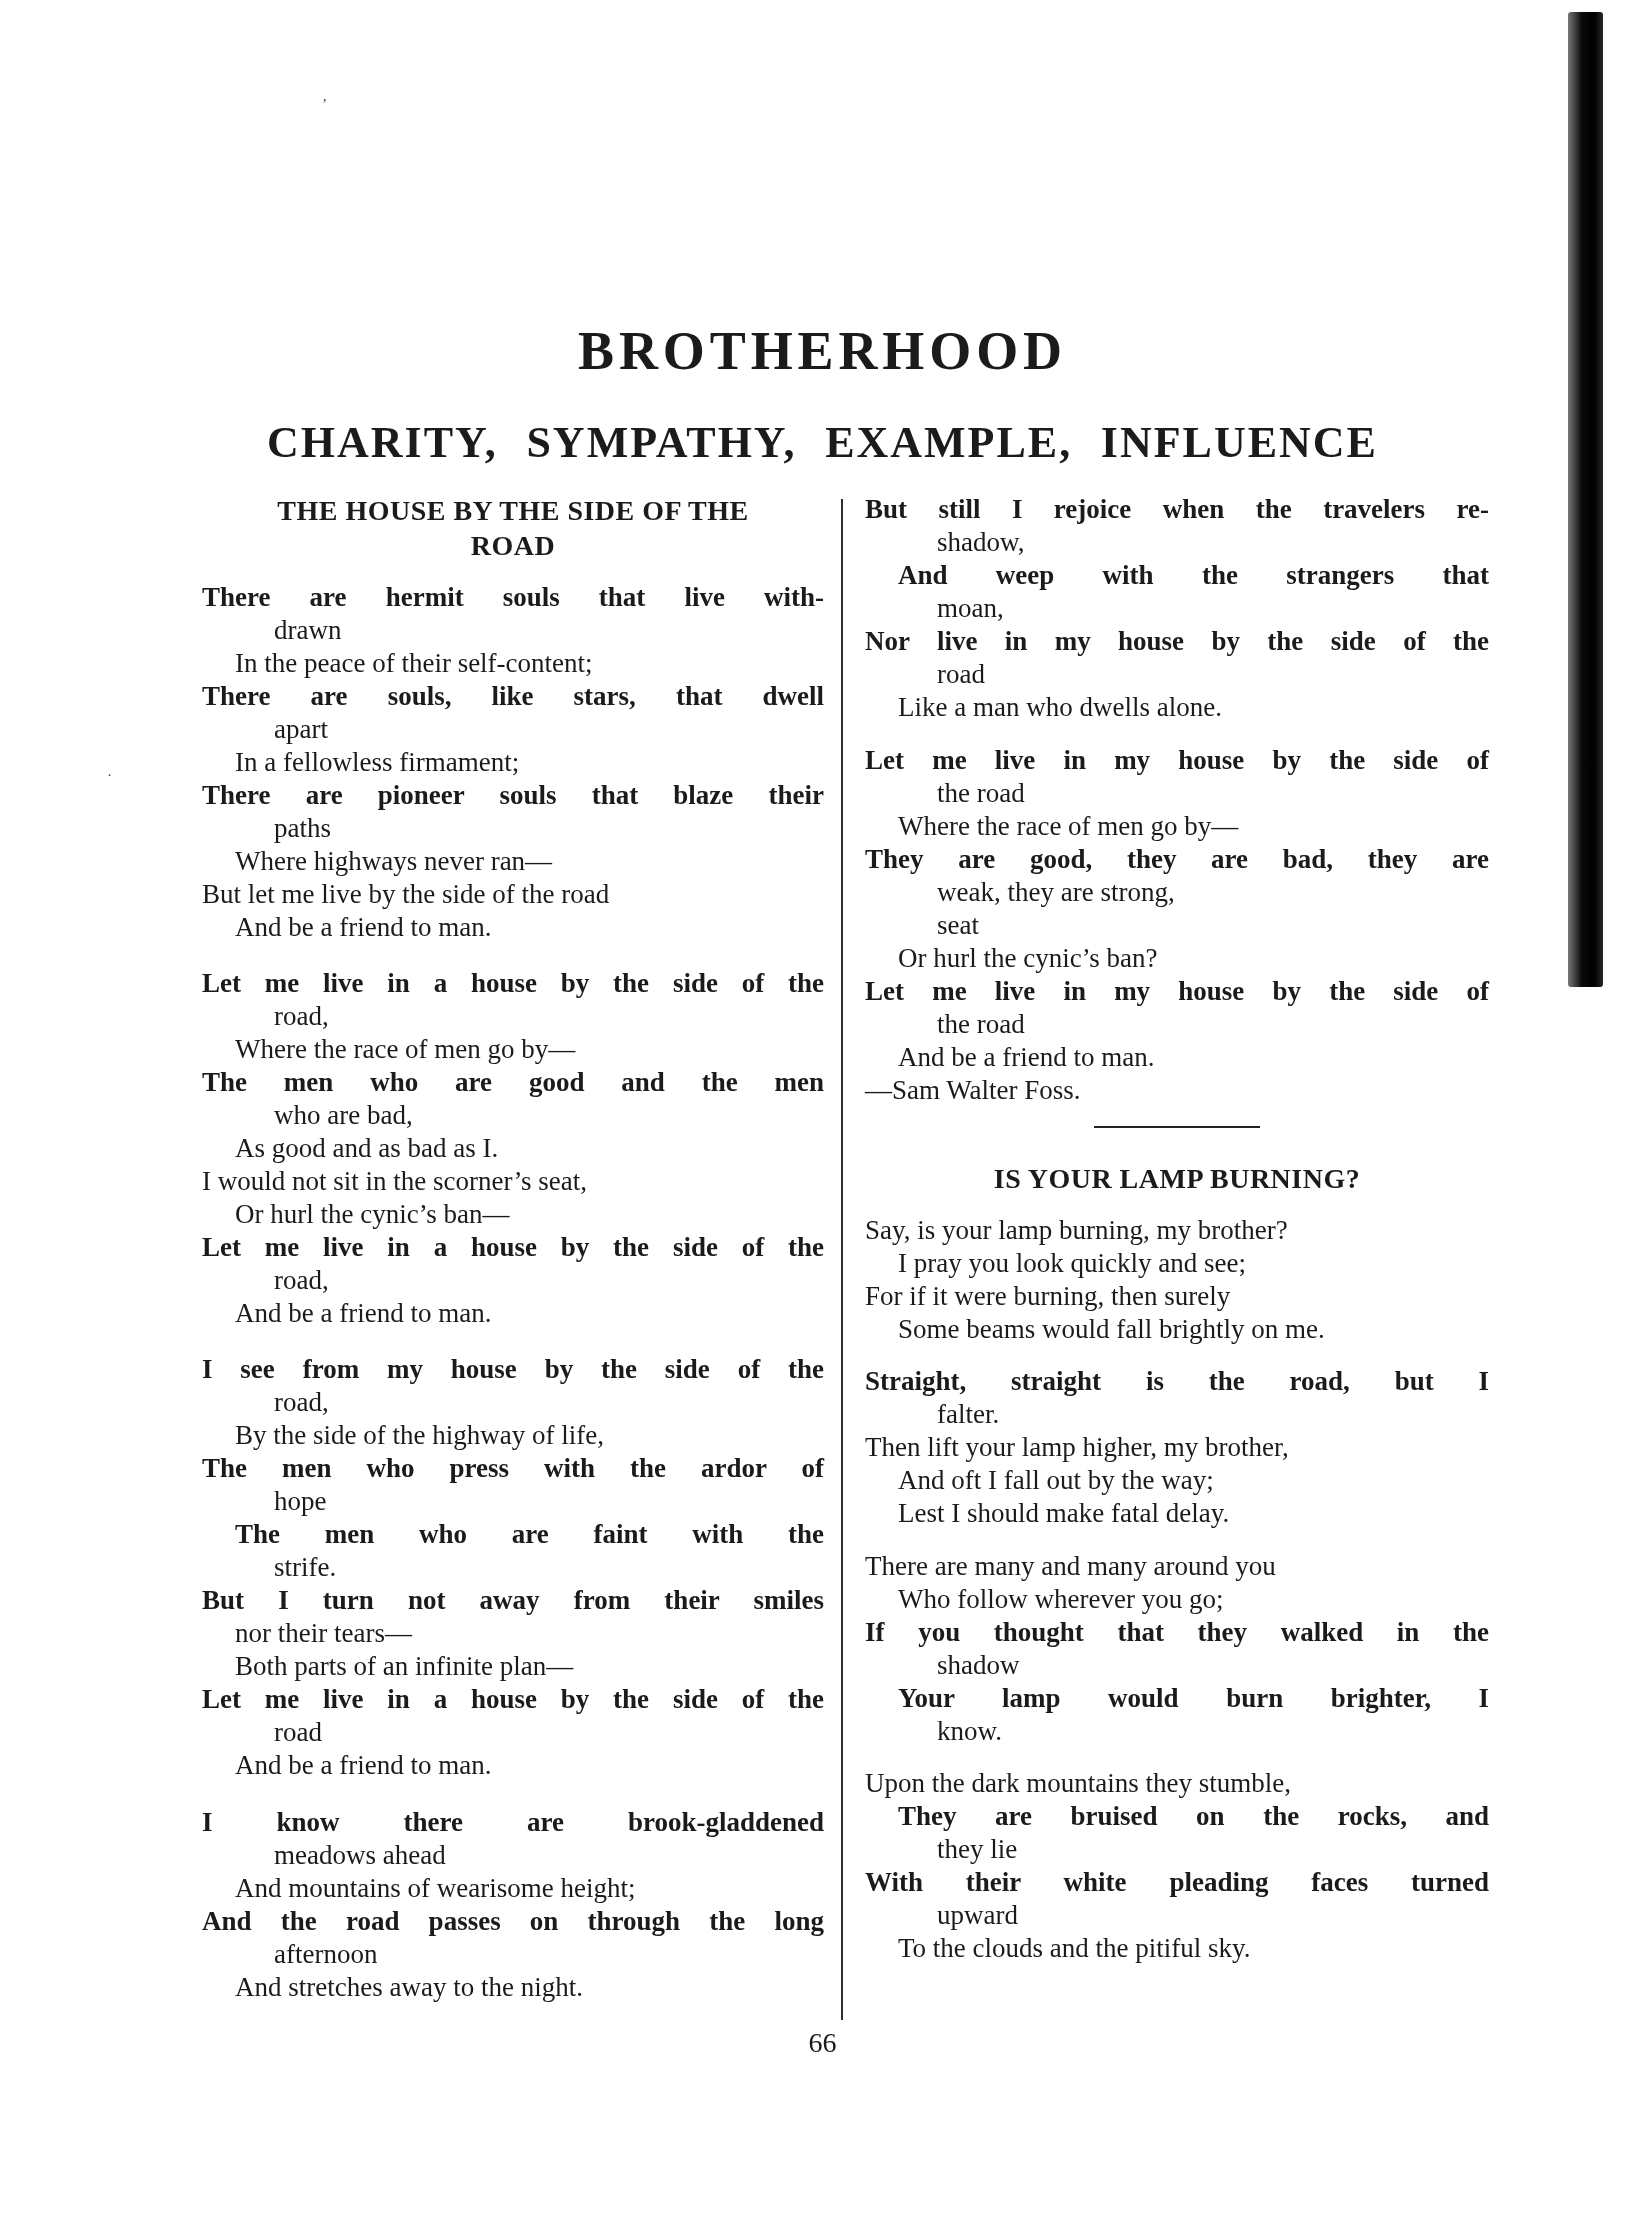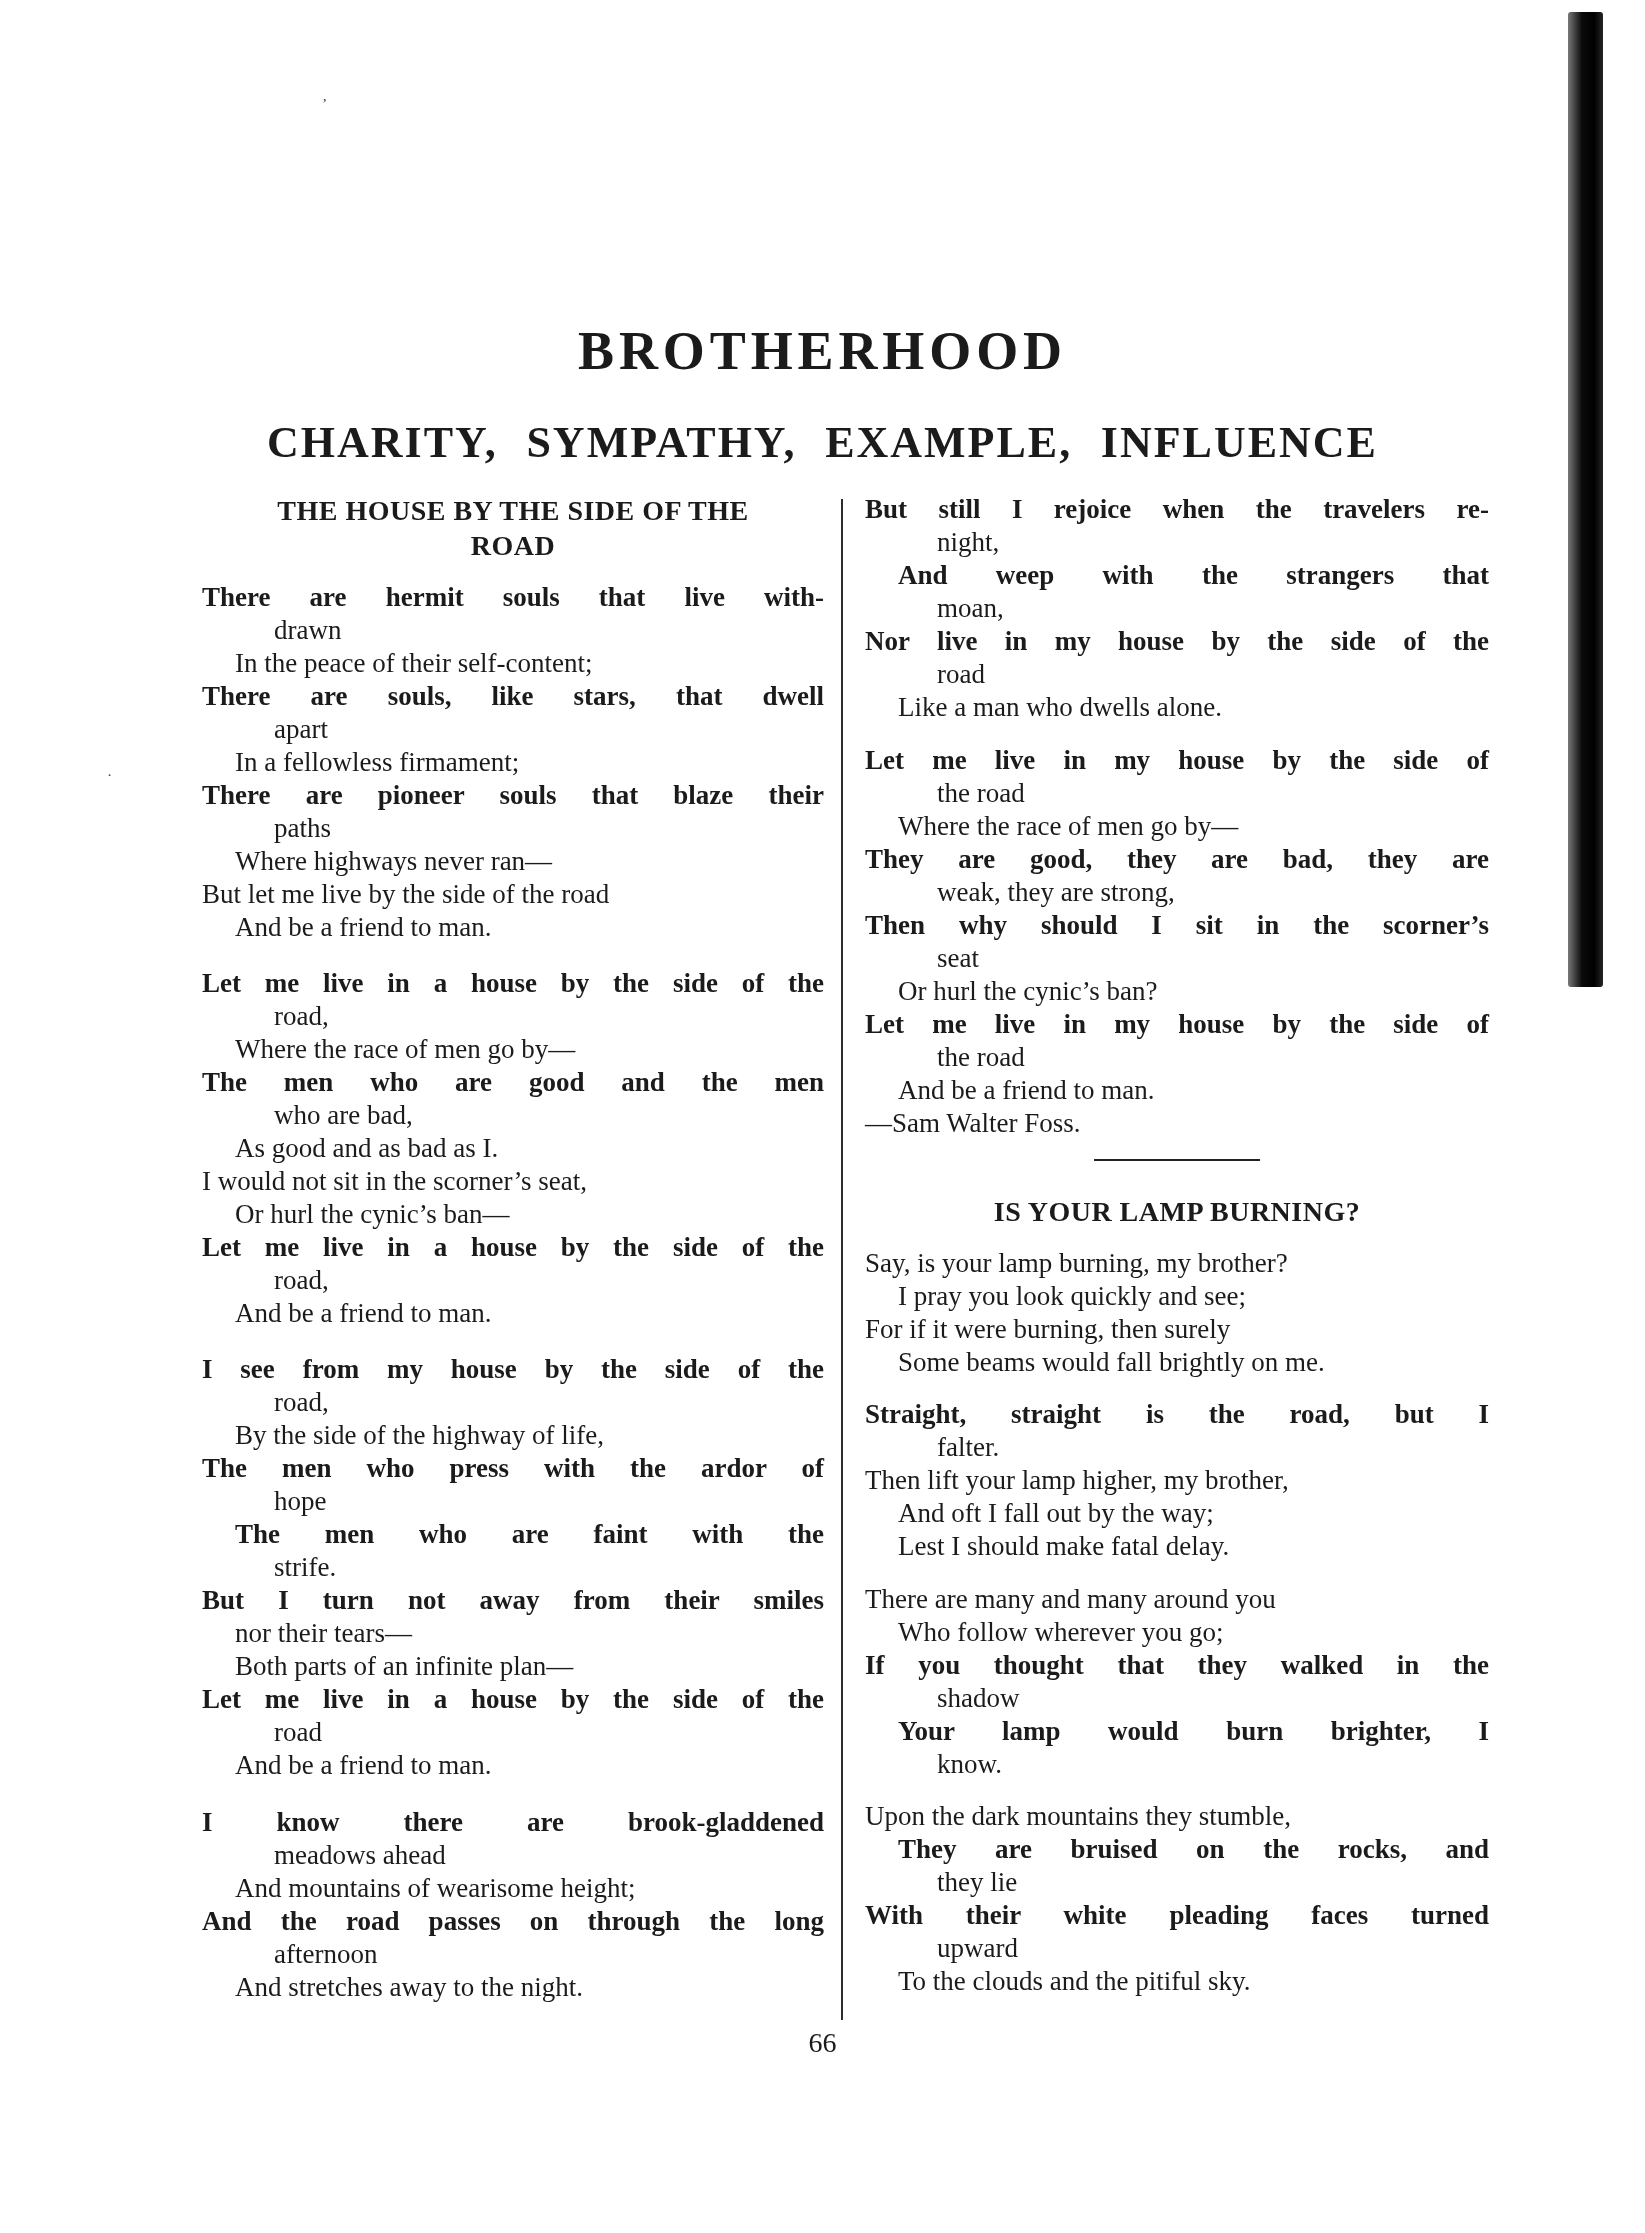--- a/index.html
+++ b/index.html
@@ -129,34 +129,33 @@
         <div class="line ind-2">afternoon</div>
         <div class="line ind-1">And stretches away to the night.</div>
       </div>
     </div>
 
   <div class="col-divider"></div>
 
   <div class="col" id="col-right">
       <div class="stanza">
         <div class="line ind-0 j">But still I rejoice when the travelers re-</div>
-        <div class="line ind-2">night,</div>
+        <div class="line ind-2">shadow,</div>
         <div class="line ind-1 j">And weep with the strangers that</div>
         <div class="line ind-2">moan,</div>
         <div class="line ind-0 j">Nor live in my house by the side of the</div>
         <div class="line ind-2">road</div>
         <div class="line ind-1">Like a man who dwells alone.</div>
       </div>
       <div class="stanza">
         <div class="line ind-0 j">Let me live in my house by the side of</div>
         <div class="line ind-2">the road</div>
         <div class="line ind-1">Where the race of men go by—</div>
         <div class="line ind-0 j">They are good, they are bad, they are</div>
         <div class="line ind-2">weak, they are strong,</div>
-        <div class="line ind-0 j">Then why should I sit in the scorner’s</div>
         <div class="line ind-2">seat</div>
         <div class="line ind-1">Or hurl the cynic’s ban?</div>
         <div class="line ind-0 j">Let me live in my house by the side of</div>
         <div class="line ind-2">the road</div>
         <div class="line ind-1">And be a friend to man.</div>
         <div class="line ind-0 attr-line">—Sam Walter Foss.</div>
       </div>
       <div class="section-divider"></div>
       <div class="poem-heading">
         <div>IS YOUR LAMP BURNING?</div>

